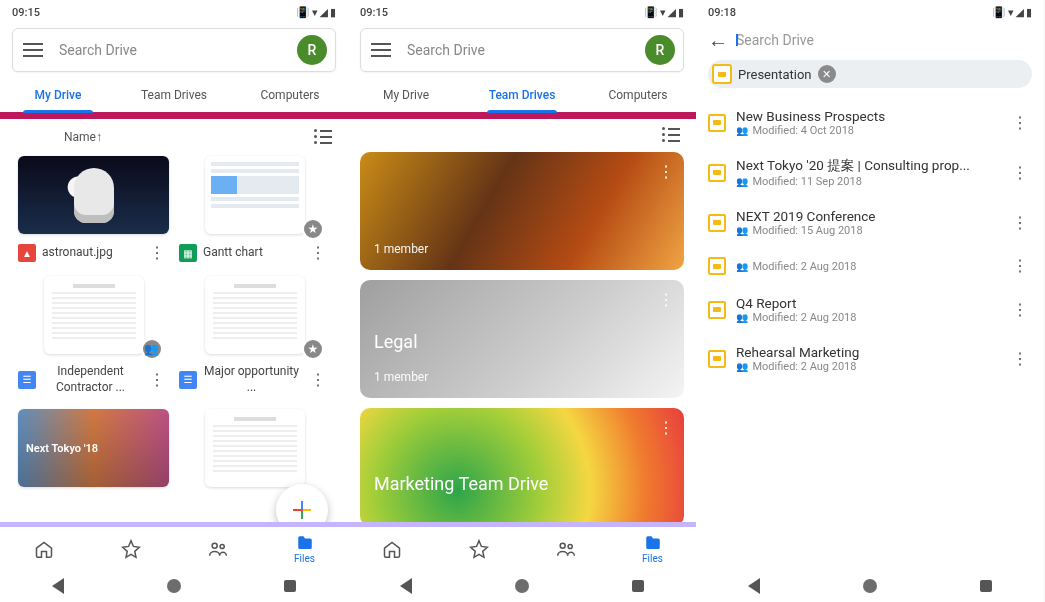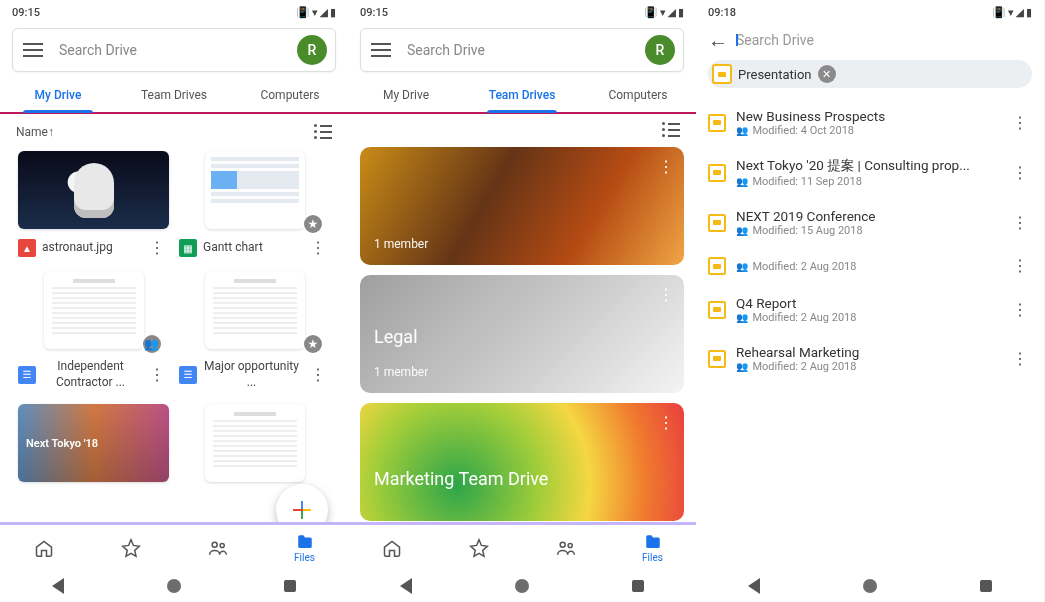--- a/index.html
+++ b/index.html
@@ -6,26 +6,26 @@
   body { background: #f5f5f5; display: flex; gap: 0; width: 1045px; height: 602px; }
   .phone { width: 348px; height: 602px; background: #fff; position: relative; display: flex; flex-direction: column; overflow: hidden; }
   .status-bar { height: 22px; display: flex; align-items: center; justify-content: space-between; padding: 12px 12px; font-size: 11px; color: #444; font-weight: 500; }
   .status-icons { display: flex; gap: 2px; align-items: center; }
   .search-wrap { padding: 4px 12px 6px; }
   .search-box { height: 44px; border: 1px solid #ddd; border-radius: 6px; display: flex; align-items: center; padding: 0 8px; background: #fff; box-shadow: 0 1px 2px rgba(0,0,0,0.05); }
   .hamburger { width: 24px; display: flex; flex-direction: column; gap: 4px; padding: 4px 2px; cursor: pointer; }
   .hamburger span { height: 2px; background: #555; }
   .search-text { flex: 1; color: #888; font-size: 14px; padding: 0 14px; }
   .avatar { width: 30px; height: 30px; border-radius: 50%; background: #4a8c2b; color: #fff; display: flex; align-items: center; justify-content: center; font-size: 14px; font-weight: 500; }
-  .tabs { display: flex; border-bottom: 2px solid #be185d; justify-content: flex-end; }
+  .tabs { display: flex; border-bottom: 7px solid #be185d; justify-content: flex-end; }
   .tab { flex: 1; text-align: center; padding: 10px 0; font-size: 12px; color: #555; cursor: pointer; position: relative;}
   .tab.active { color: #1a73e8; font-weight: 500;}
   .tab.active::after { content:""; position:absolute; left:20%; right:20%; bottom:-1px; height:3px; background:#1a73e8; border-radius: 3px 3px 0 0;}
   .row-sort { display: flex; align-items: center; justify-content: space-between; padding: 10px 16px 6px; font-size: 12px; color: #555; }
-  .row-sort .name { display: flex; align-items: flex-start; gap: 0; cursor:pointer;}
+  .row-sort .name { display: flex; align-items: flex-start; gap: 0; cursor:pointer;margin-left:48px;}
   .list-icon { cursor:pointer; display:flex; flex-direction:column; gap:3px;}
   .list-icon span { display:flex; gap:3px; align-items:center;}
   .list-icon i { width:3px; height:3px; background:#555; border-radius:50%; display:inline-block;}
   .list-icon b { width:12px; height:2px; background:#555; display:inline-block;}
   .grid { flex:1; overflow:hidden; padding: 6px 18px; display:grid; grid-template-columns: repeat(2,1fr); gap: 14px 10px; align-content:start;}
   .file-card { display:flex; flex-direction:column; }
   .thumb-wrap { position: relative; }
   .thumb { height: 78px; background:#eee; border-radius:6px; box-shadow: 0 1px 3px rgba(0,0,0,0.15); background-size:cover; background-position:center;text-align:right;}
   .thumb.small { width: 100px; margin: 0 auto;}
   .thumb.doc { background:#fff; padding: 8px;}
@@ -37,21 +37,21 @@
   .file-icon.image { background:#e8453c;}
   .file-icon.sheet { background:#0f9d58;}
   .file-icon.docf { background:#4285f4;}
   .file-icon.slide { background:#fff; border:2px solid #f5ba14; position:relative;}
   .file-icon.slide::after{content:""; width:8px; height:5px; background:#f5ba14; border-radius:1px;}
   .file-name { flex:1; font-size:12px; color:#444; line-height:1.3; overflow:hidden;}
   .file-name.c { text-align:center;}
   .more { font-size:16px; color:#555; cursor:pointer; padding:0 4px; line-height:1;}
   .fab { position:absolute; right:20px; bottom:66px; width:52px; height:52px; border-radius:50%; background:#fff; box-shadow:0 3px 8px rgba(0,0,0,0.25); display:flex; align-items:center; justify-content:center; cursor:pointer;}
   .fab svg { width:24px; height:24px;}
-  .bottom-nav { position:absolute; left:0; right:0; bottom:32px; height:48px; background:#fff; display:flex; border-top:3px solid #c4b5fd;align-items:center;}
+  .bottom-nav { position:absolute; left:0; right:0; bottom:32px; height:48px; background:#fff; display:flex; border-top:5px solid #c4b5fd;align-items:center;}
   .nav-item { flex:1; display:flex; flex-direction:column; align-items:center; justify-content:center; gap:1px; cursor:pointer; color:#555;}
   .nav-item.active { color:#1a73e8;}
   .nav-label { font-size:10px;}
   .sys-nav { position:absolute; left:0; right:0; bottom:0; height:32px; background:#fff; display:flex; align-items:center; justify-content:space-around;}
   .sys-nav div { color:#555; cursor:pointer;}
   .triangle{ width:0; height:0; border-top:8px solid transparent; border-bottom:8px solid transparent; border-right:12px solid #555;}
   .circle{ width:14px; height:14px; border-radius:50%; background:#6d6d6d;}
   .square{ width:12px; height:12px; background:#555; border-radius:2px;}
   
   .team-list { padding: 6px 12px; display:flex; flex-direction:column; gap:10px;}

